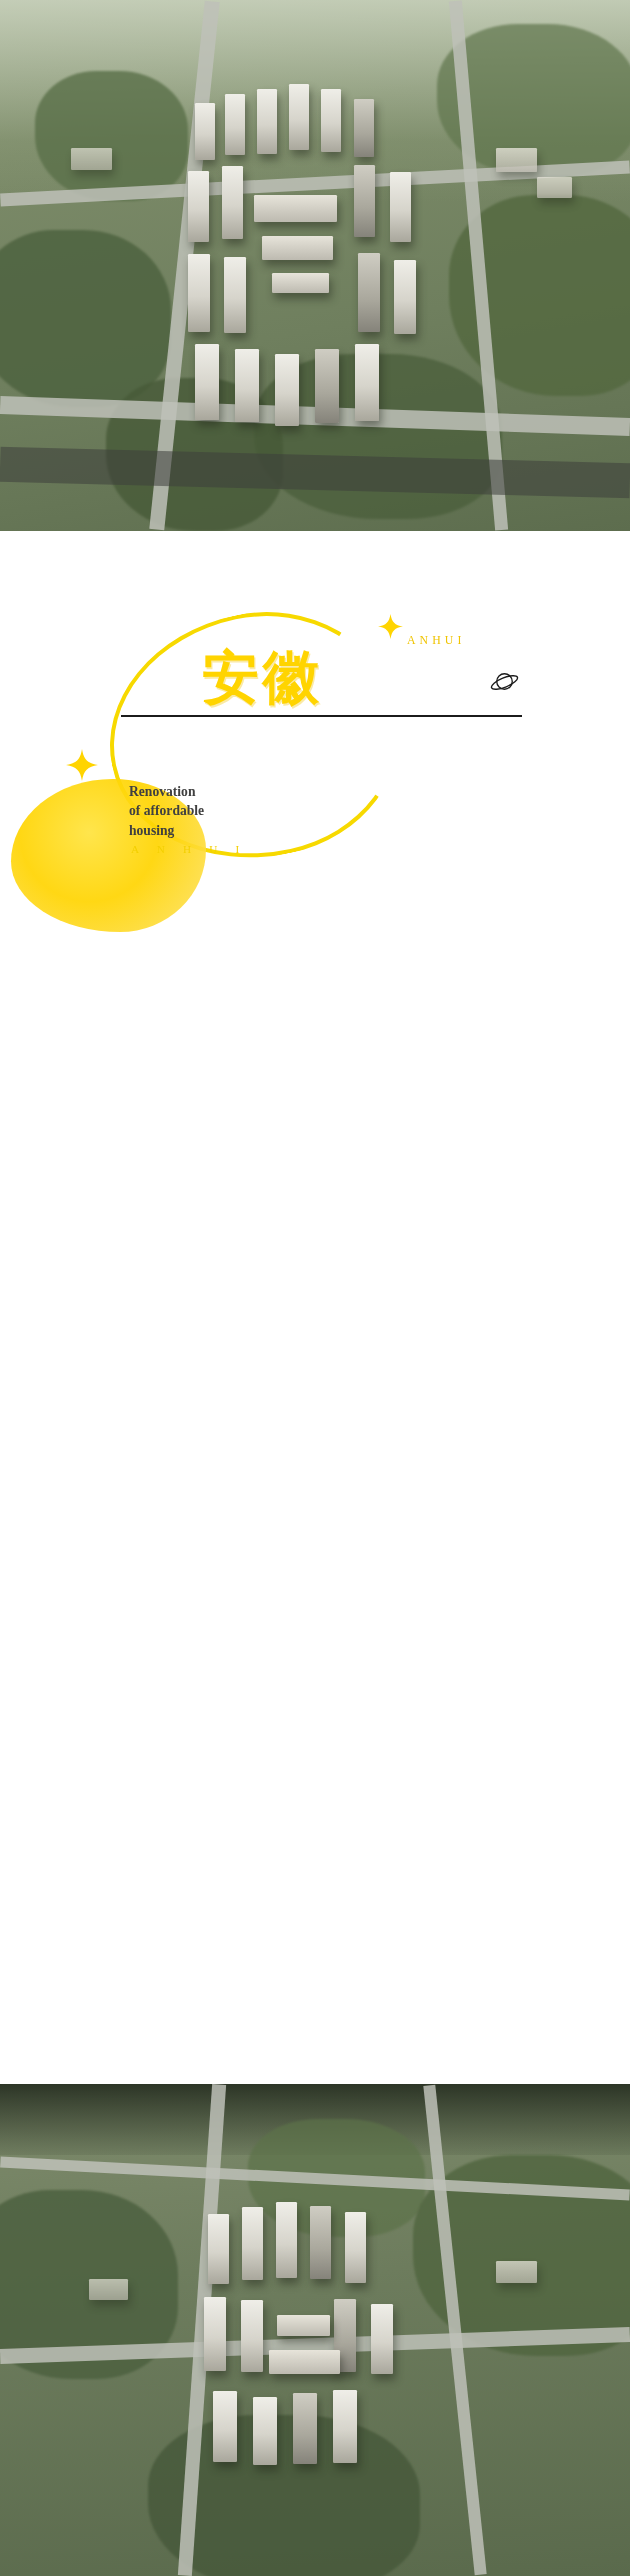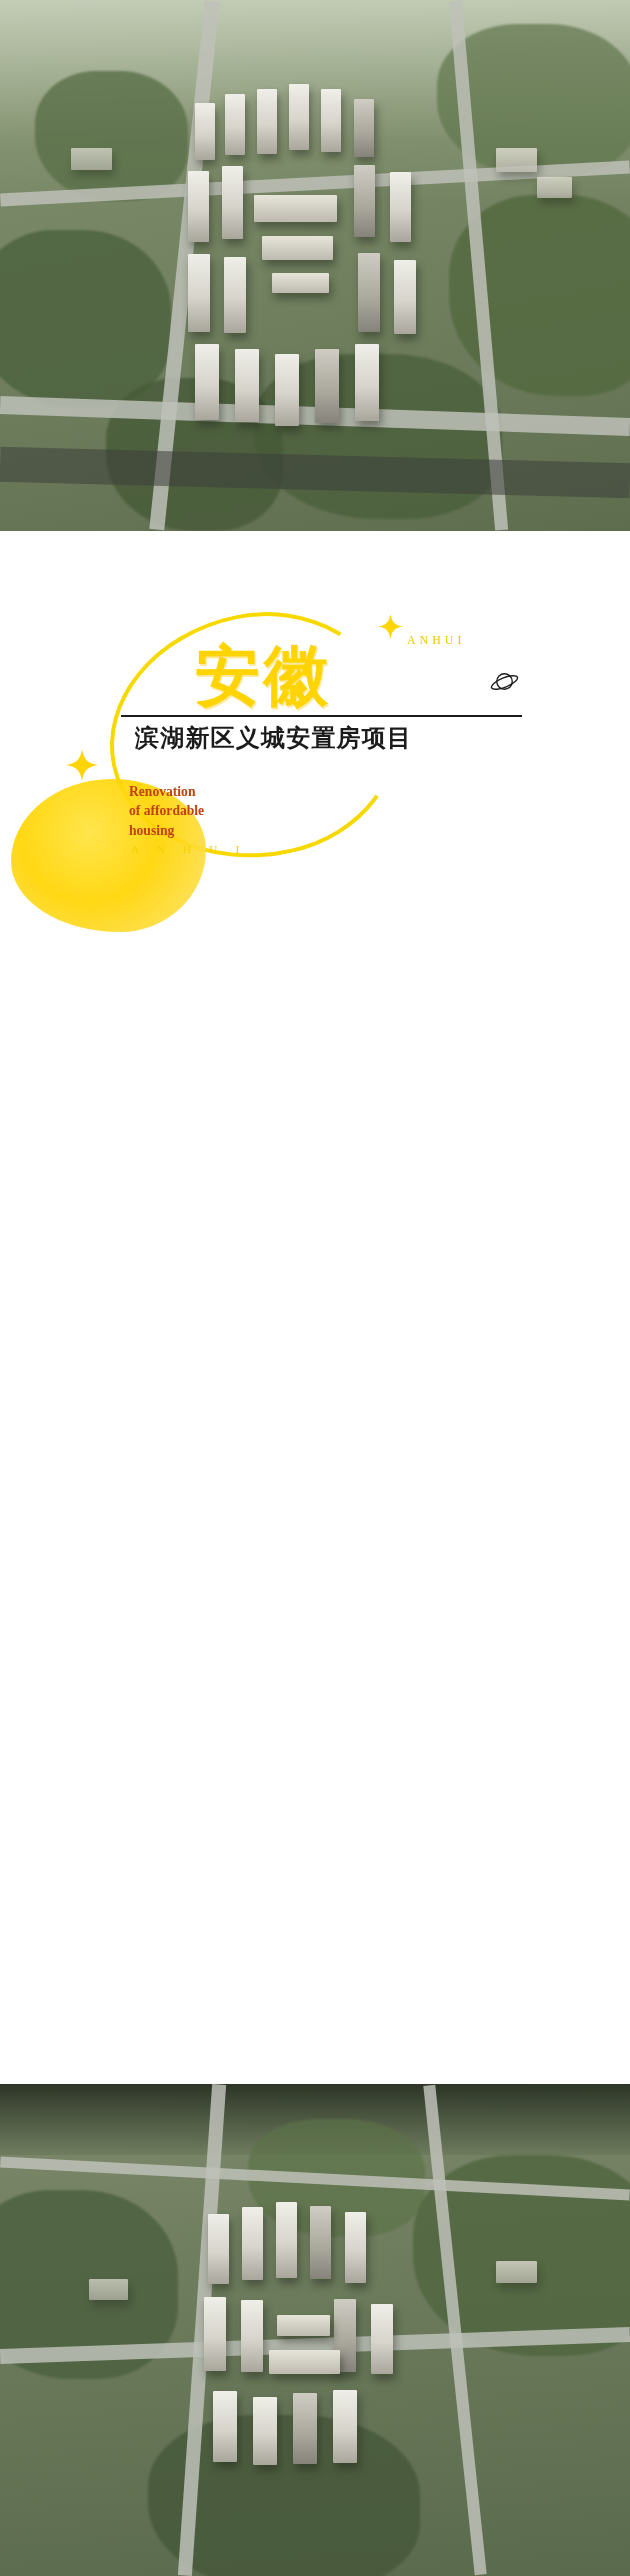--- a/index.html
+++ b/index.html
@@ -110,28 +110,28 @@
     position: absolute;
     left: 407px;
     top: 102px;
     font-size: 11.8px;
     letter-spacing: 4.1px;
     color: #f0c400;
     font-family: "Liberation Serif", serif;
   }
   .anhui-cn {
     position: absolute;
-    left: 195px;
+    left: 202px;
     top: 118px;
-    font-size: 65px;
+    font-size: 57px;
     font-weight: 700;
     color: #ffd400;
     letter-spacing: 3.5px;
     line-height: 1;
-    font-family: Liberation Mono, monospace;
+    font-family: Liberation Serif, serif;
     text-shadow: 1.2px 1.8px 0 rgba(240,196,0,0.35);
   }
   .planet {
     position: absolute;
     left: 489px;
     top: 136px;
     width: 31px;
     height: 31px;
   }
   .sparkle {
@@ -158,21 +158,21 @@
     width: 401px;
     height: 1.8px;
     background: #1b1b1b;
   }
   .reno-en {
     position: absolute;
     left: 129px;
     top: 251px;
     font-size: 13.6px;
     line-height: 1.42;
-    color: #c2410c;
+    color: #404040;
     font-family: "Liberation Serif", serif;
     font-weight: 700;
   }
   .anhui-spaced {
     position: absolute;
     left: 131px;
     top: 312px;
     font-size: 11.2px;
     letter-spacing: 7.7px;
     color: #f3cf00;
@@ -294,21 +294,20 @@
 
     <div class="anhui-en">ANHUI</div>
     <div class="anhui-cn">安徽</div>
 
     <svg class="planet" viewBox="0 0 60 60">
       <circle cx="30" cy="28" r="15" fill="none" stroke="#1b1b1b" stroke-width="2.6"></circle>
       <ellipse cx="30" cy="30" rx="27" ry="9" fill="none" stroke="#1b1b1b" stroke-width="2.6" transform="rotate(-22 30 30)"></ellipse>
     </svg>
 
     <div class="title-underline"></div>
-    <div class="project-title">滨湖新区义城安置房项目</div>
 
     <div class="reno-en">
       <div>Renovation</div>
       <div>of affordable</div>
       <div>housing</div>
     </div>
 
     <div class="anhui-spaced">A N H U I</div>
   </div>
 

